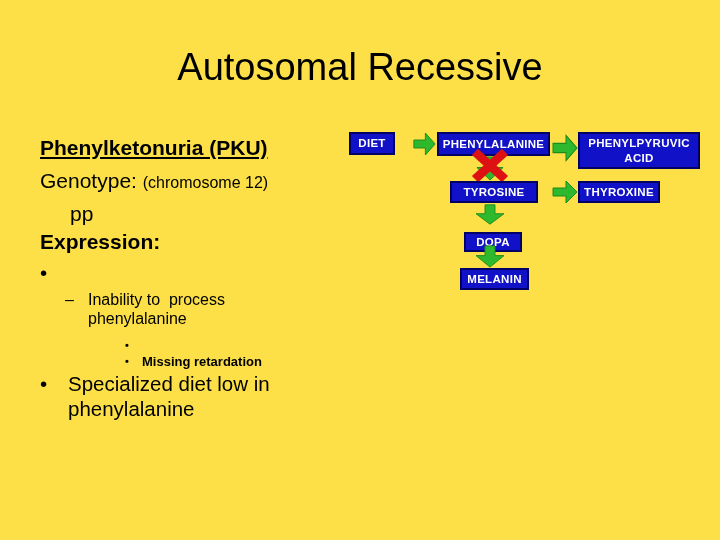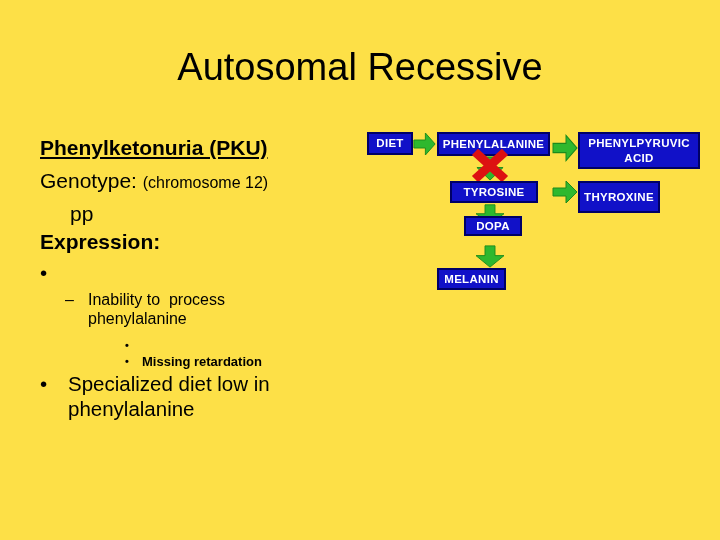--- a/index.html
+++ b/index.html
@@ -104,21 +104,21 @@
 
 
     <div class="bullet-row">
       <span class="marker">•</span>
       <span><span>Specialized diet low in</span><br><span>phenylalanine</span></span>
     </div>
   </div>
 
   <div>
 
-    <div class="box" style="left:367px; top:132px; width:46px; height:23px;">DIET</div>
+    <div class="box" style="left:349px; top:132px; width:46px; height:23px;">DIET</div>
 
     <div class="arrow" style="left:413px; top:131px; width:23px; height:26px;">
       <svg viewBox="0 0 26 26" preserveAspectRatio="none">
           <polygon points="1,9 14,9 14,2 25,13 14,24 14,17 1,17"></polygon>
         </svg>
     </div>
 
     <div class="box" style="left:437px; top:132px; width:113px; height:24px;">PHENYLALANINE</div>
 
     <div class="arrow" style="left:552px; top:133px; width:26px; height:30px;">
@@ -143,33 +143,33 @@
     </div>
 
     <div class="box" style="left:450px; top:181px; width:88px; height:22px;">TYROSINE</div>
 
     <div class="arrow" style="left:552px; top:179px; width:26px; height:26px;">
       <svg viewBox="0 0 26 26" preserveAspectRatio="none">
           <polygon points="1,9 14,9 14,2 25,13 14,24 14,17 1,17"></polygon>
         </svg>
     </div>
 
-    <div class="box" style="left:578px; top:181px; width:82px; height:32px;">THYROXINE</div>
+    <div class="box" style="left:578px; top:181px; width:82px; height:22px;">THYROXINE</div>
 
     <div class="arrow" style="left:475px; top:204px; width:30px; height:21px;">
       <svg viewBox="0 0 30 26" preserveAspectRatio="none">
           <polygon points="10,1 20,1 20,12 29,12 15,25 1,12 10,12"></polygon>
         </svg>
     </div>
 
-    <div class="box" style="left:464px; top:216px; width:58px; height:20px;">DOPA</div>
+    <div class="box" style="left:464px; top:232px; width:58px; height:20px;">DOPA</div>
 
     <div class="arrow" style="left:475px; top:245px; width:30px; height:23px;">
       <svg viewBox="0 0 30 26" preserveAspectRatio="none">
           <polygon points="10,1 20,1 20,12 29,12 15,25 1,12 10,12"></polygon>
         </svg>
     </div>
 
-    <div class="box" style="left:437px; top:268px; width:69px; height:22px;">MELANIN</div>
+    <div class="box" style="left:460px; top:268px; width:69px; height:22px;">MELANIN</div>
 
   </div>
 
 </div>
 
 </body></html>

